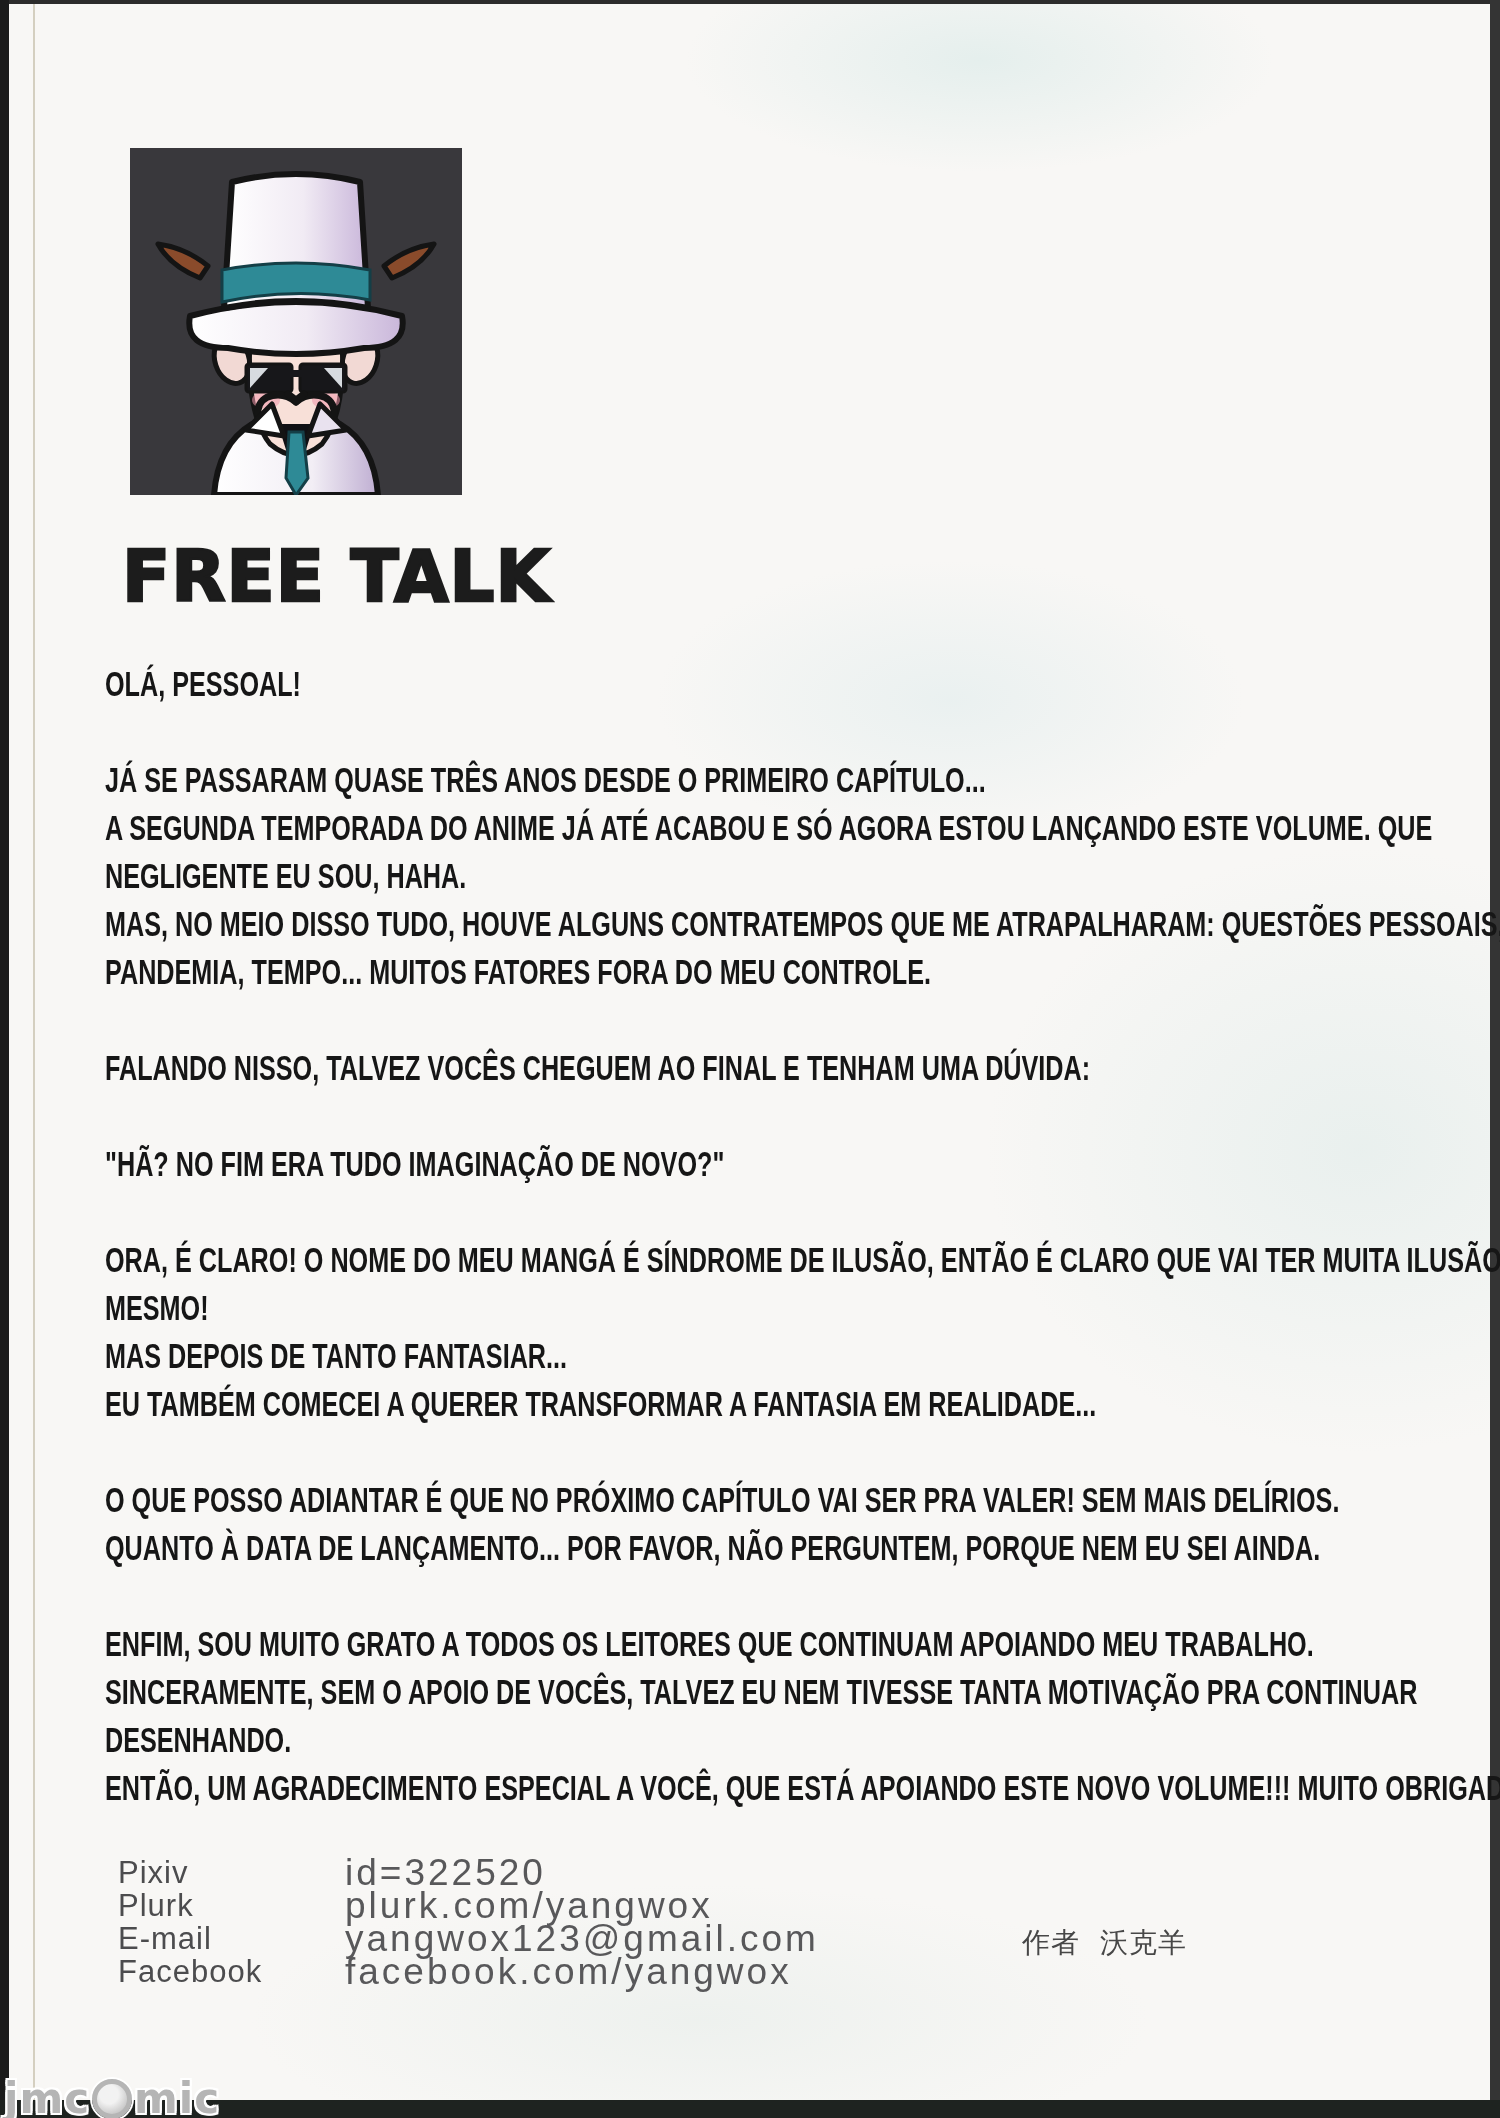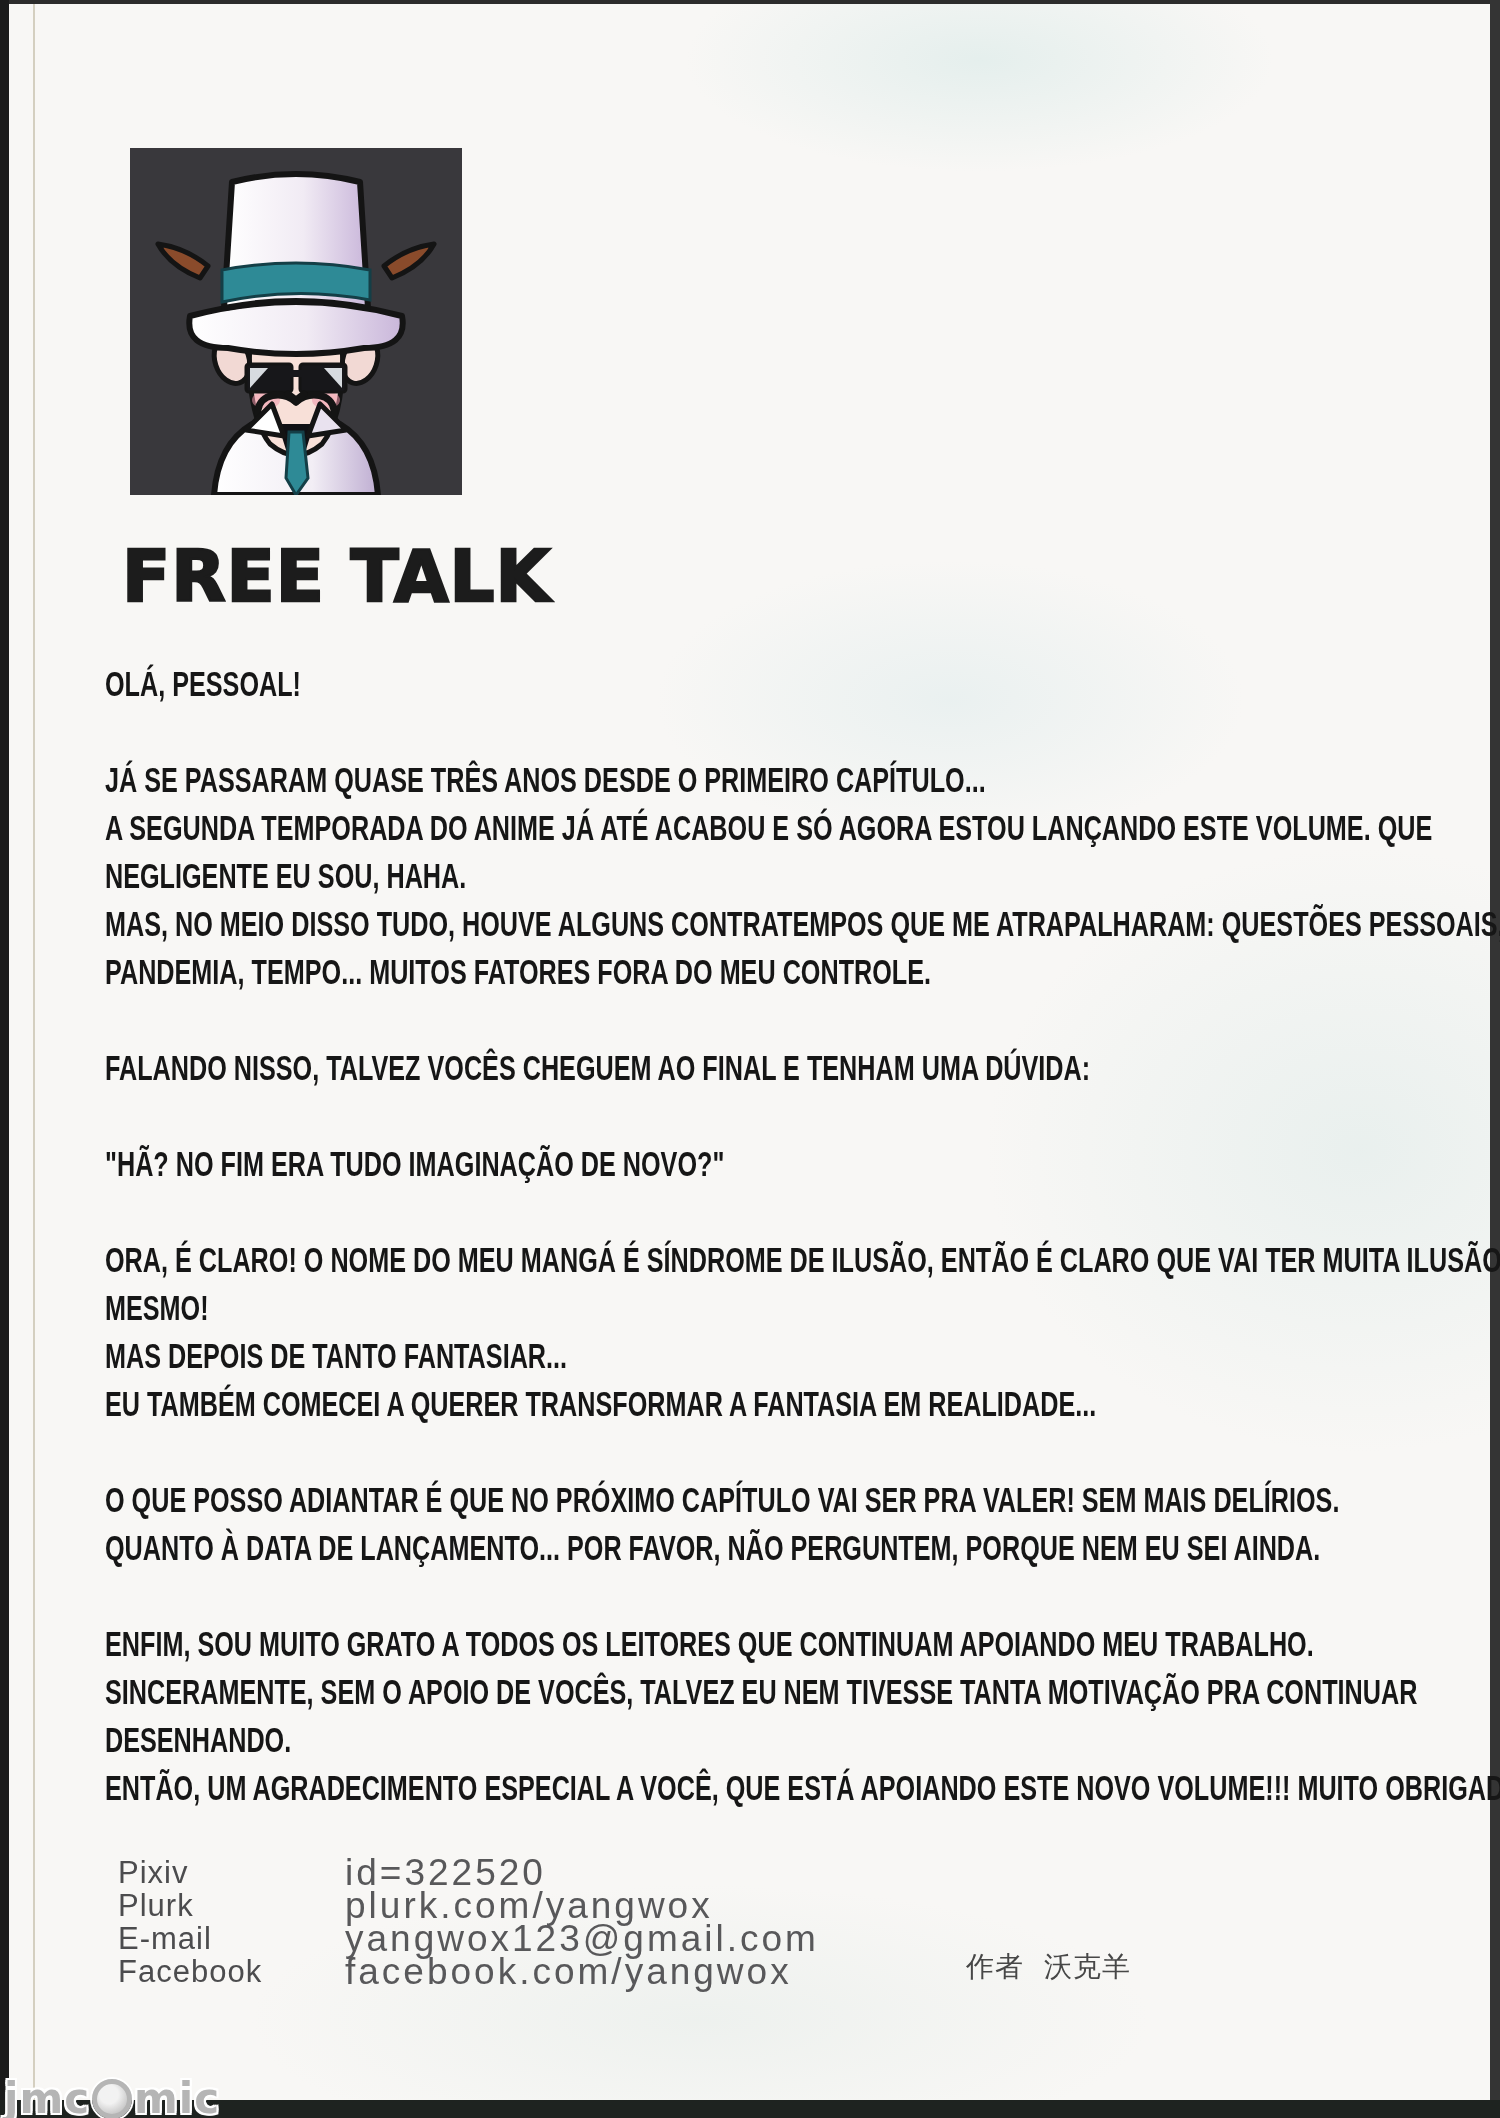--- a/index.html
+++ b/index.html
@@ -37,21 +37,21 @@
   .para:last-child{margin-bottom:0;}
   .bline{white-space:nowrap;}
 
   .contacts{position:absolute;left:118px;top:1856px;}
   .crow{display:flex;height:33px;align-items:flex-start;}
   .clabel{
     width:227px;font-weight:normal;font-size:31px;line-height:33px;color:#4c4c4e;letter-spacing:1px;
   }
   .cvalue{font-size:37px;line-height:33px;color:#58585a;letter-spacing:3px;}
 
-  .colophon{position:absolute;left:966px;top:1926px;color:#474747;margin-top:24px;}
+  .colophon{position:absolute;left:1022px;top:1926px;color:#474747;}
   .krow{display:flex;column-gap:20px;font-size:28px;line-height:33px;letter-spacing:1px;}
 
   .watermark{
     position:absolute;left:4px;top:2074px;
     font-family:"DejaVu Sans", sans-serif;font-weight:bold;font-size:42px;color:#b5b5b5;
     text-shadow:-2px 0 0 #ffffff,2px 0 0 #ffffff,0 -2px 0 #ffffff,0 2px 0 #ffffff,
                 -2px -2px 0 #ffffff,2px 2px 0 #ffffff,-2px 2px 0 #ffffff,2px -2px 0 #ffffff;
     letter-spacing:1px;display:flex;align-items:center;
   }
   .wm-ball{

